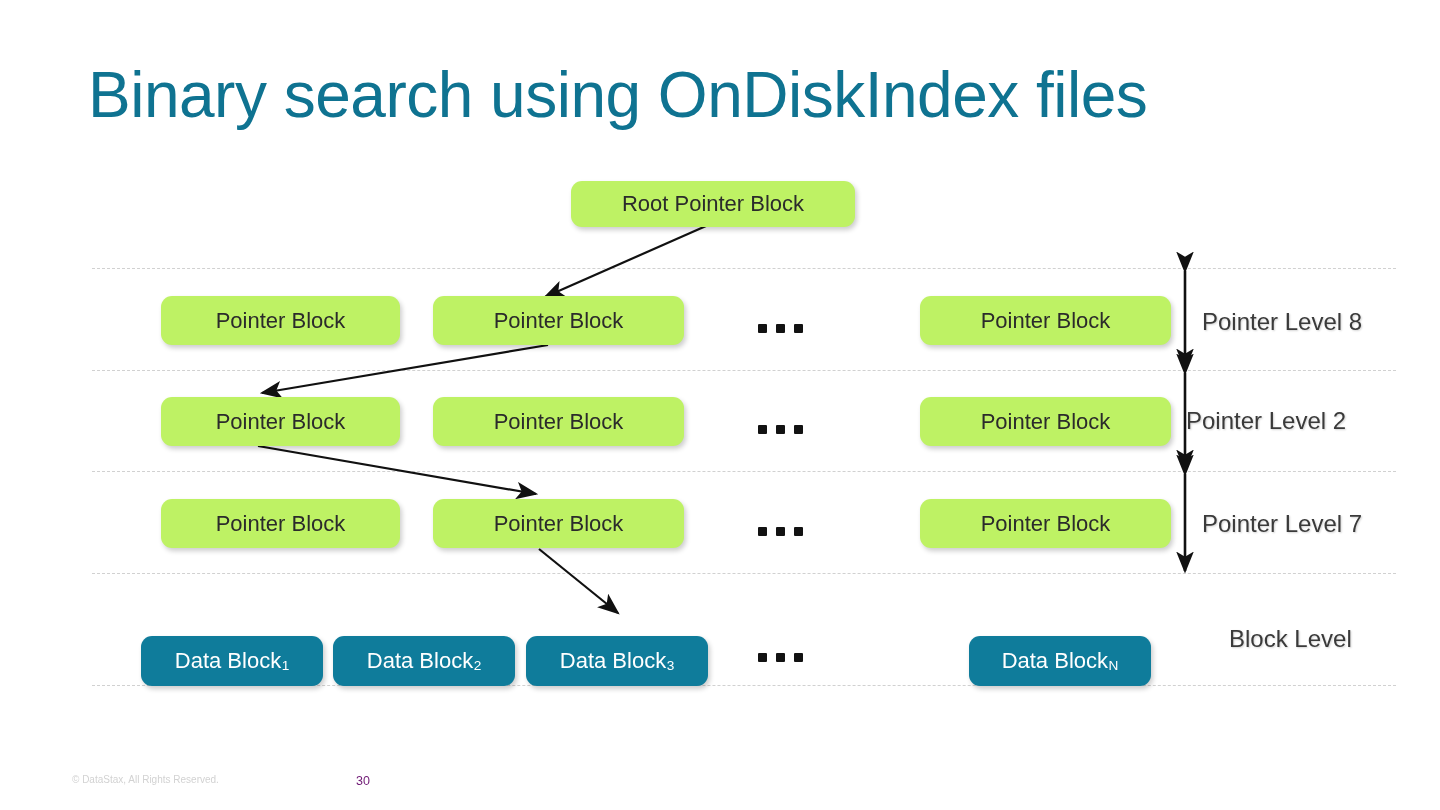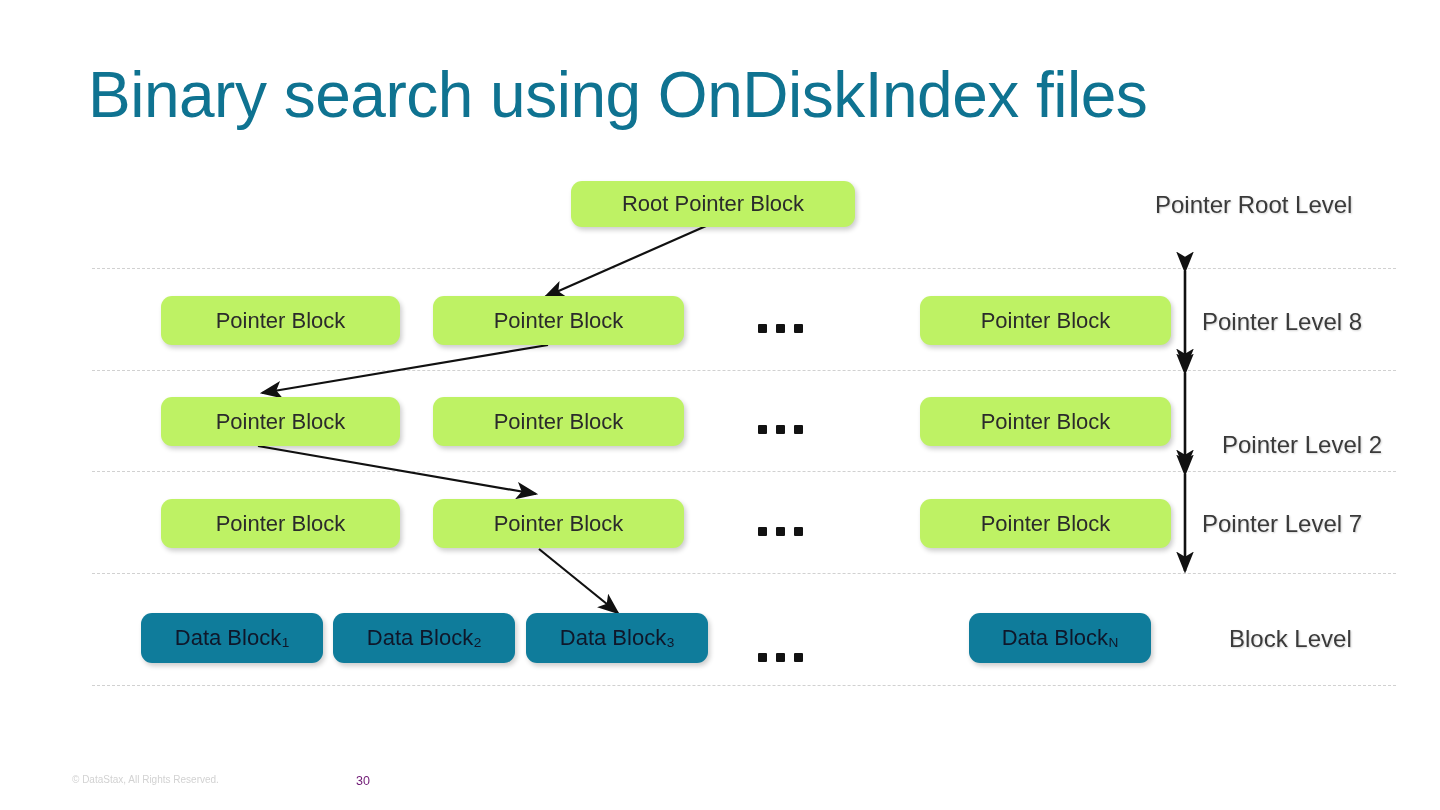--- a/index.html
+++ b/index.html
@@ -62,21 +62,22 @@
     white-space: nowrap;
     box-shadow: 2px 3px 5px rgba(0,0,0,0.20);
   }
   .block.pointer {
     background: #bef264;
     color: #2b2b2b;
     margin-left: 20px;
   }
   .block.data {
     background: #0f7c9b;
-    color: #0f172a;
+    color: #ffffff;
+    margin-top: 23px;
   }
   .block sub {
     font-size: 0.62em;
     vertical-align: baseline;
     position: relative;
     top: 0.32em;
     margin-left: 0.5px;
   }
 
   
@@ -179,21 +180,20 @@
       <line x1="539" y1="549" x2="618" y2="613" stroke="#111111" stroke-width="2.2" marker-end="url(#ah)"></line>
 
       <line x1="1185" y1="271" x2="1185" y2="368" stroke="#111111" stroke-width="2.6" marker-start="url(#ah2)" marker-end="url(#ah2)"></line>
       <line x1="1185" y1="373" x2="1185" y2="469" stroke="#111111" stroke-width="2.6" marker-start="url(#ah2)" marker-end="url(#ah2)"></line>
       <line x1="1185" y1="474" x2="1185" y2="571" stroke="#111111" stroke-width="2.6" marker-start="url(#ah2)" marker-end="url(#ah2)"></line>
     </svg>
 
     <div class="block pointer" style="left:551px; top:181px; width:284px; height:46px;">
       <span>Root Pointer Block</span>
     </div>
-    <div class="level-label" style="left:1155px; top:191px;">Pointer Root Level</div>
 
     <div class="block pointer" style="left:141px; top:296px; width:239px; height:49px;">
       <span>Pointer Block</span>
     </div>
     <div class="block pointer" style="left:413px; top:296px; width:251px; height:49px;">
       <span>Pointer Block</span>
     </div>
     <div class="dots" style="left:758px; top:324px;">
       <i></i>
         <i></i>
@@ -211,21 +211,21 @@
       <span>Pointer Block</span>
     </div>
     <div class="dots" style="left:758px; top:425px;">
       <i></i>
         <i></i>
         <i></i>
     </div>
     <div class="block pointer" style="left:900px; top:397px; width:251px; height:49px;">
       <span>Pointer Block</span>
     </div>
-    <div class="level-label" style="left:1222px; top:407px;margin-top:24px;">Pointer Level 2</div>
+    <div class="level-label" style="left:1186px; top:407px;">Pointer Level 2</div>
 
     <div class="block pointer" style="left:141px; top:499px; width:239px; height:49px;">
       <span>Pointer Block</span>
     </div>
     <div class="block pointer" style="left:413px; top:499px; width:251px; height:49px;">
       <span>Pointer Block</span>
     </div>
     <div class="dots" style="left:758px; top:527px;">
       <i></i>
         <i></i>

